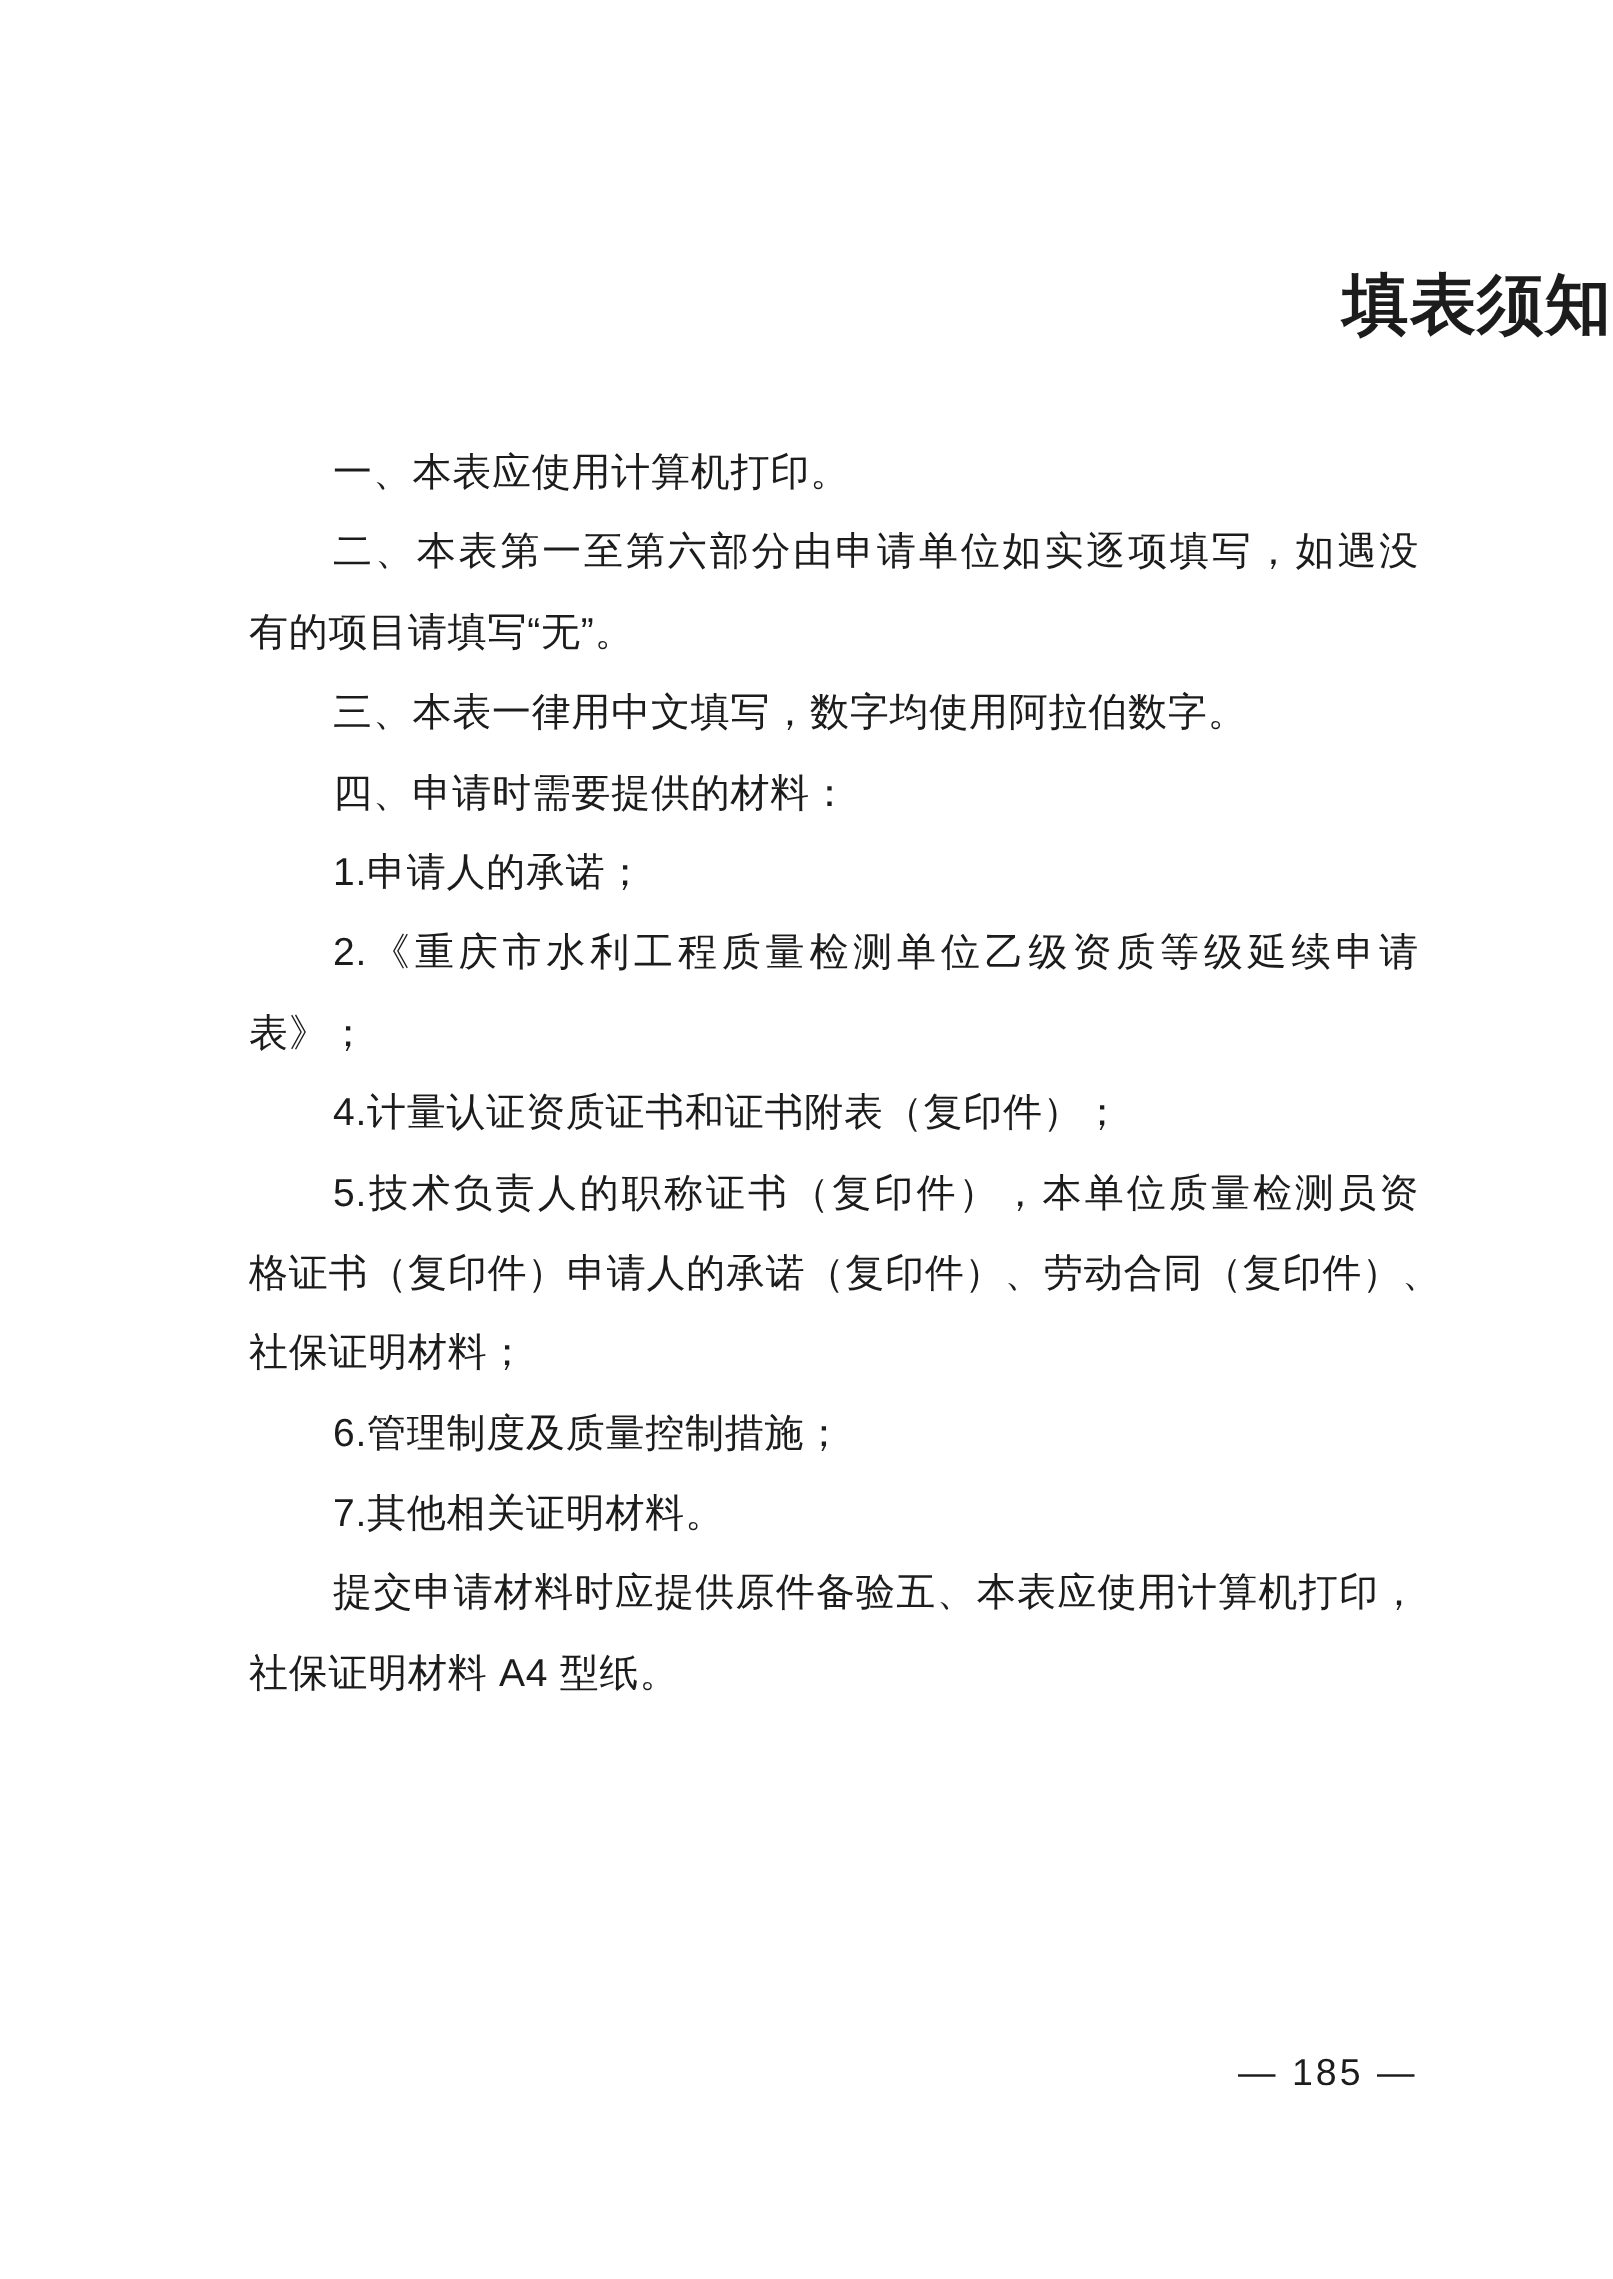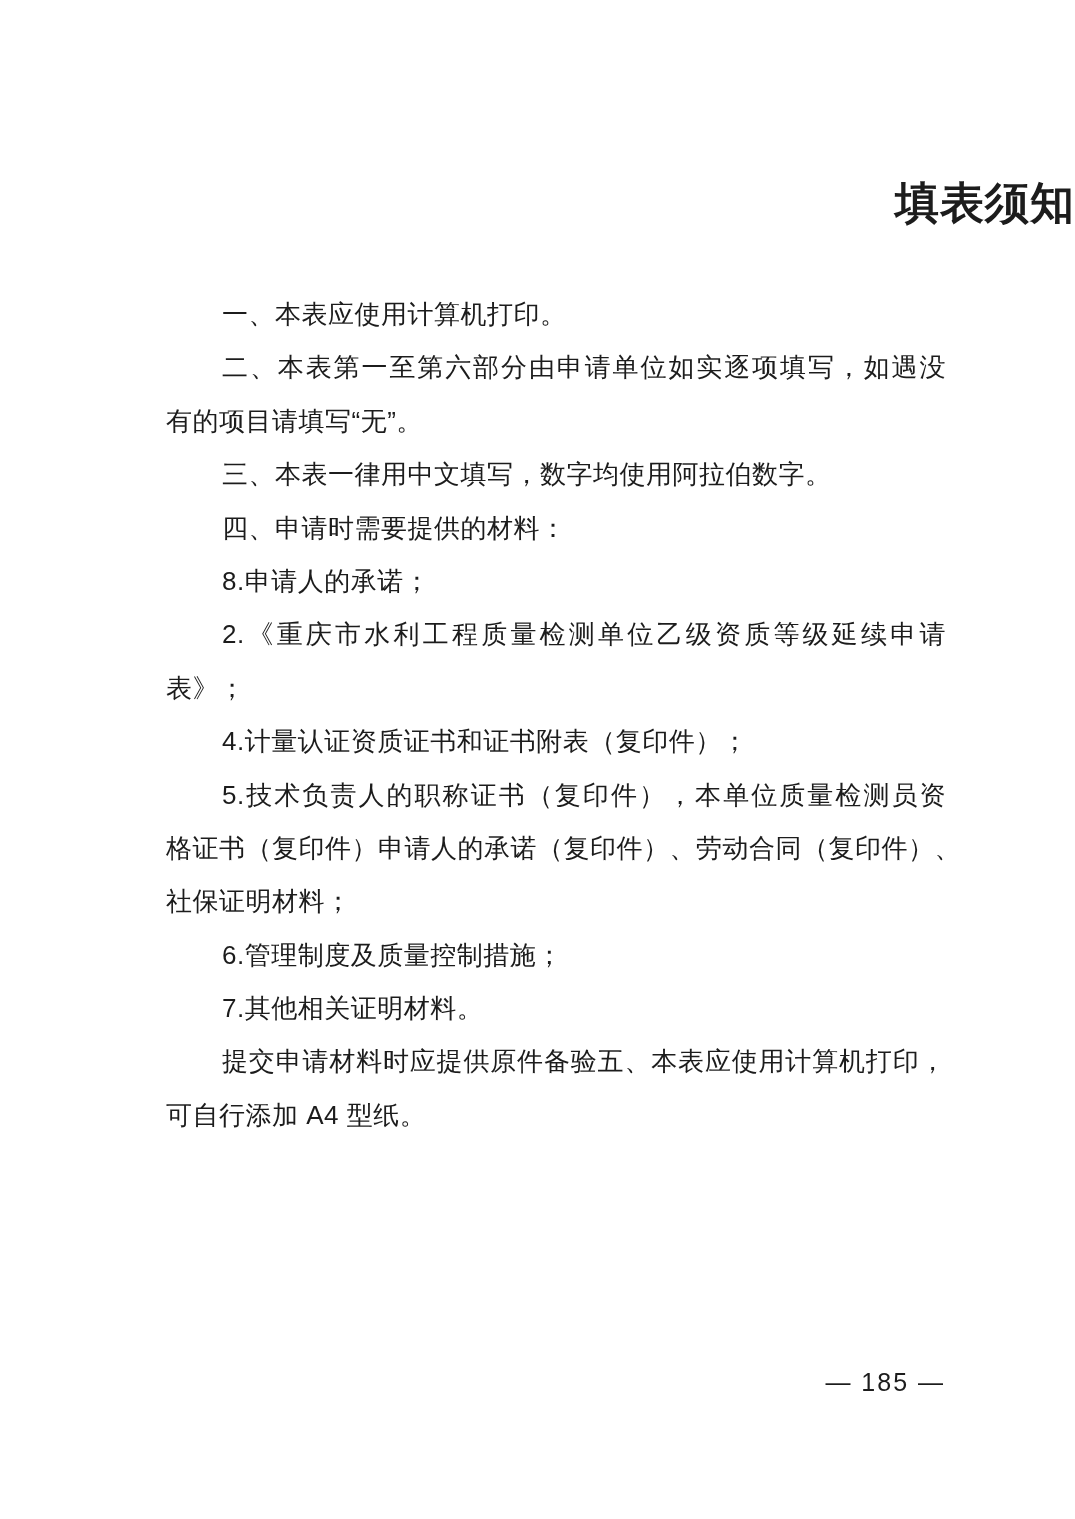--- a/index.html
+++ b/index.html
@@ -61,28 +61,28 @@
 <div>
 
   <h1 class="page-title">填表须知</h1>
 
   <div class="content">
     <div class="line indent">一、本表应使用计算机打印。</div>
     <div class="line indent justify">二、本表第一至第六部分由申请单位如实逐项填写，如遇没</div>
     <div class="line">有的项目请填写“无”。</div>
     <div class="line indent">三、本表一律用中文填写，数字均使用阿拉伯数字。</div>
     <div class="line indent">四、申请时需要提供的材料：</div>
-    <div class="line indent">8.申请人的承诺；</div>
+    <div class="line indent">1.申请人的承诺；</div>
     <div class="line indent justify">2.《重庆市水利工程质量检测单位乙级资质等级延续申请</div>
     <div class="line">表》；</div>
     <div class="line indent">4.计量认证资质证书和证书附表（复印件）；</div>
     <div class="line indent justify">5.技术负责人的职称证书（复印件），本单位质量检测员资</div>
     <div class="line justify">格证书（复印件）申请人的承诺（复印件）、劳动合同（复印件）、</div>
     <div class="line">社保证明材料；</div>
     <div class="line indent">6.管理制度及质量控制措施；</div>
     <div class="line indent">7.其他相关证明材料。</div>
     <div class="line indent justify">提交申请材料时应提供原件备验五、本表应使用计算机打印，</div>
-    <div class="line">可自行添加 A4 型纸。</div>
+    <div class="line">社保证明材料 A4 型纸。</div>
   </div>
 
   <div class="page-number">— 185 —</div>
 
 </div>
 
 </body></html>

